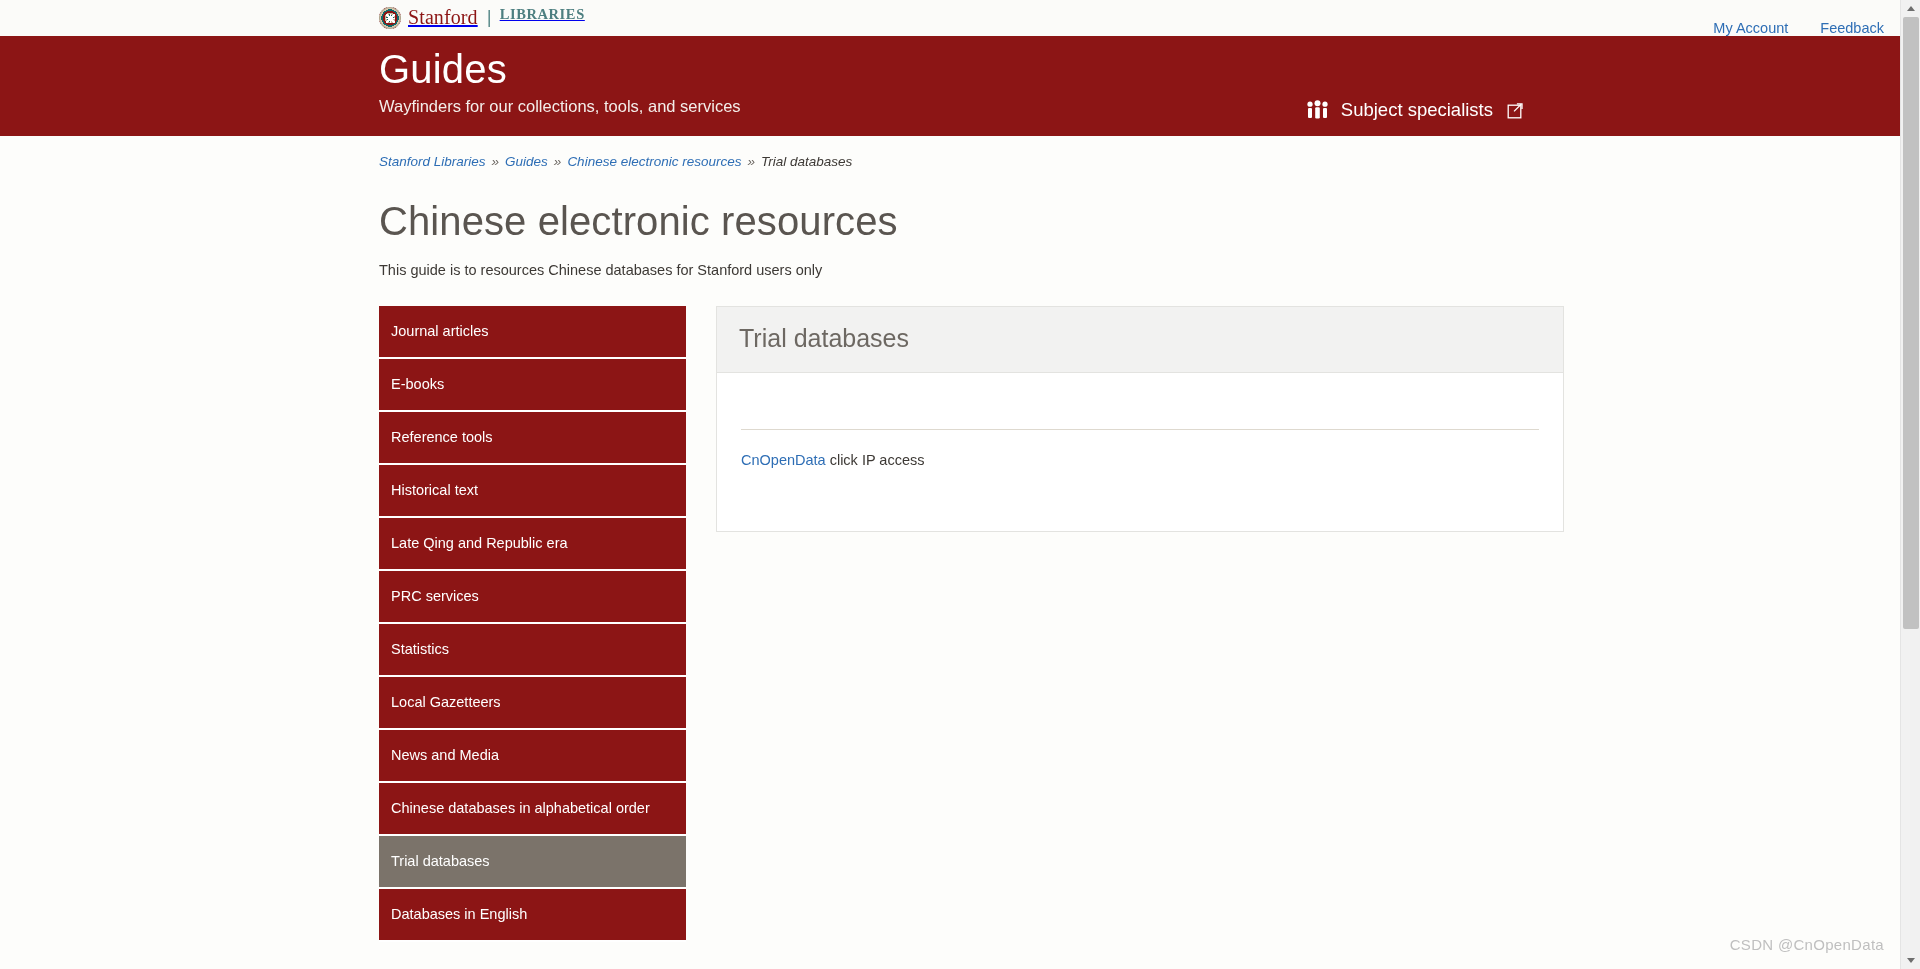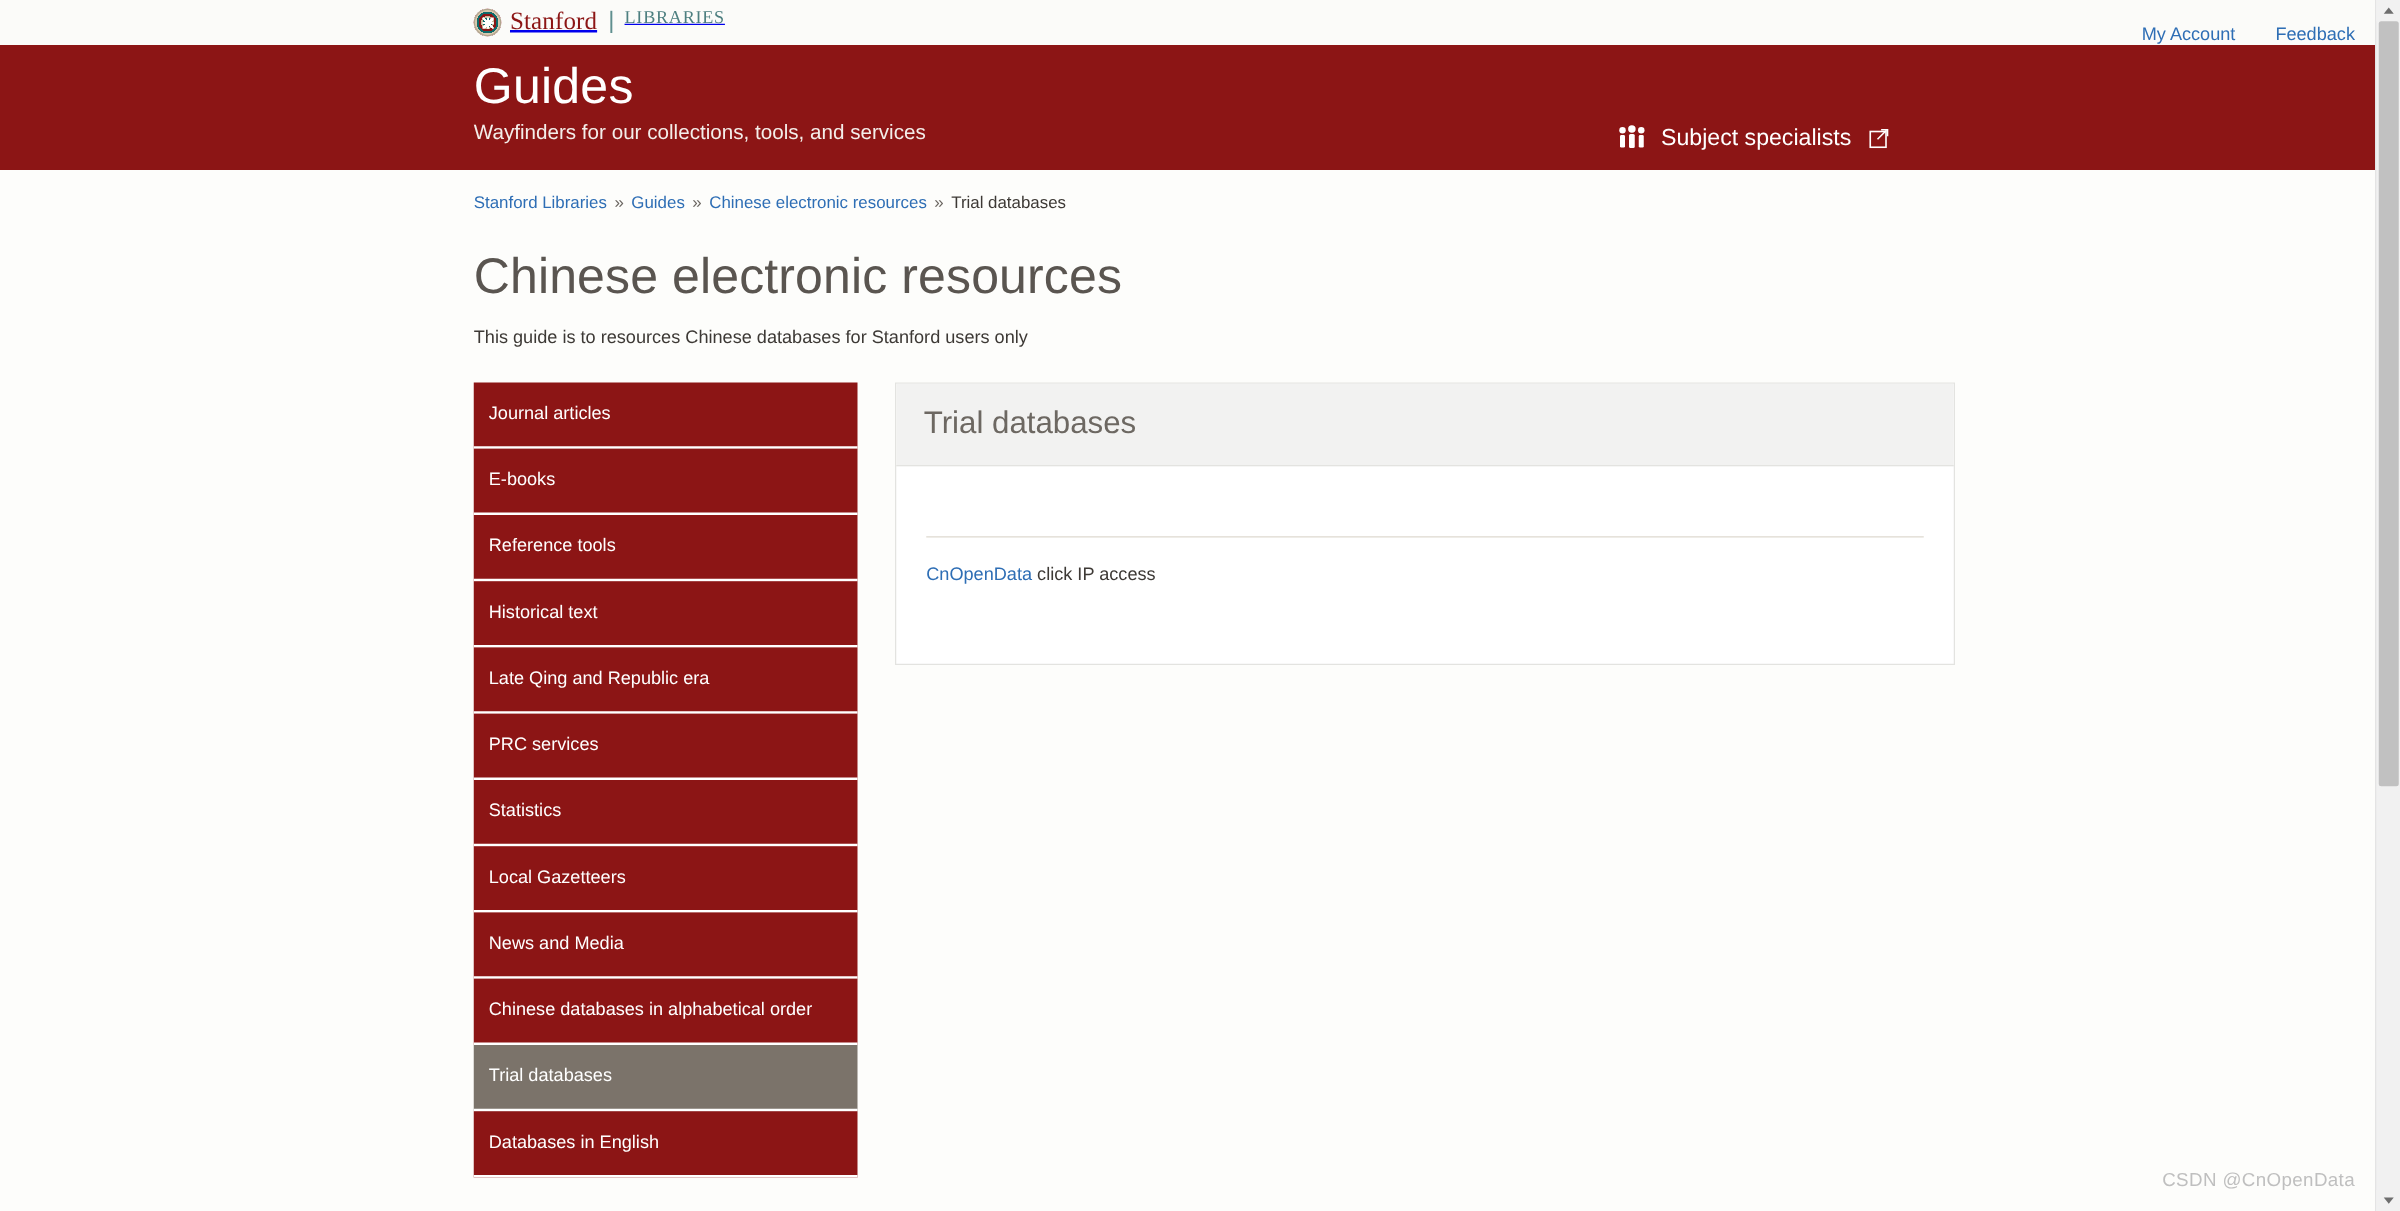--- a/index.html
+++ b/index.html
@@ -58,20 +58,21 @@
   }
   .logo-div {
     color: #5f8f8f; font-size: 19px; line-height: 1; margin: 0 1px 0 2px;
   }
   .logo-sub {
     font-family: "Liberation Serif", serif;
     font-size: 14.5px;
     color: #4d7f80;
     letter-spacing: .6px;
     line-height: 1;
+    font-weight: bold;
   }
   .util-links {
     position: absolute;
     right: 36px; top: 0;
     height: 36px;
     display: flex; align-items: flex-end; gap: 32px;
   }
   .util-links a {
     color: #2e6eb5;
     font-size: 14.5px;
@@ -96,36 +97,36 @@
     line-height: 1.05;
     letter-spacing: .2px;
   }
   .banner .tagline {
     font-size: 16.5px;
     color: #f4eeea;
     margin-top: 7px;
   }
   .subject-specialists {
     position: absolute;
-    right: 388px; top: 63px;
+    right: 376px; top: 63px;
     display: flex; align-items: center; gap: 11px;
     color: #ffffff;
     font-size: 18.5px;
     text-decoration: none;
   }
   .people-icon { display: block; }
   .ext-icon { display: block; margin-left: 3px; }
 
   
   .breadcrumb {
     margin-left: 379px;
     margin-top: 18px;
     font-size: 13.5px;
     color: #44403c;
-    display: flex; align-items: flex-end; flex-wrap: wrap;
+    display: flex; align-items: flex-end; flex-wrap: wrap; font-style: italic;
   }
   .breadcrumb a { color: #2e6eb5; text-decoration: none; }
   .breadcrumb .sep { margin: 0 6px; color: #6b6661; }
   .breadcrumb .current { color: #3d3935; }
 
   
   .page-title {
     margin-left: 379px;
     margin-top: 30px;
     font-size: 40px;

